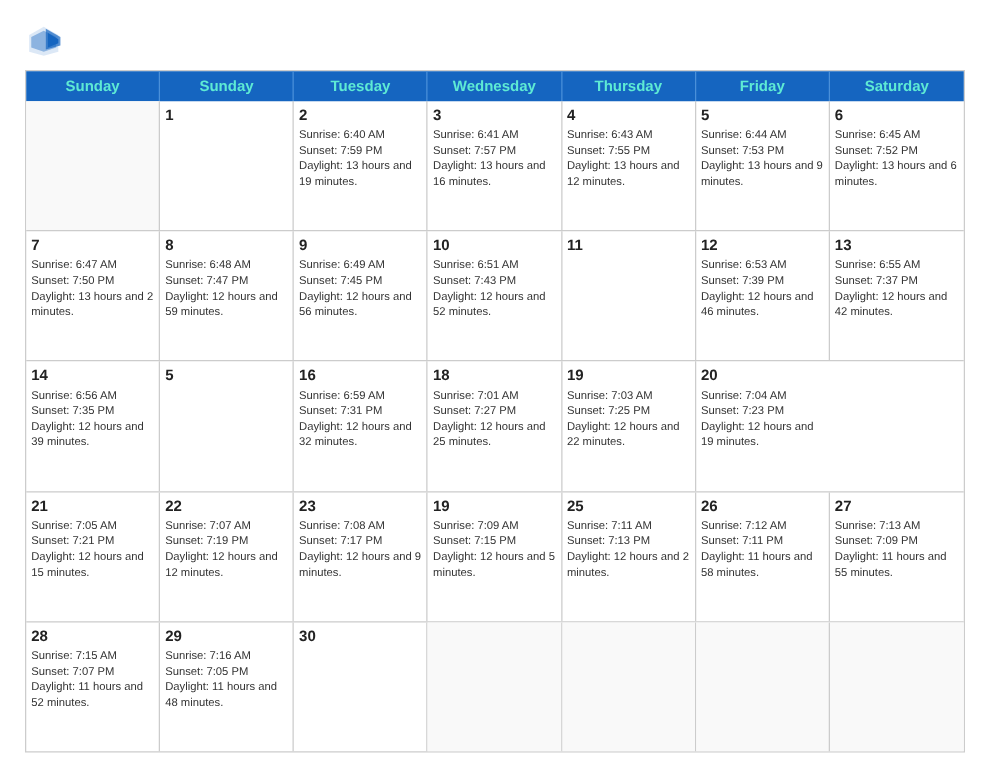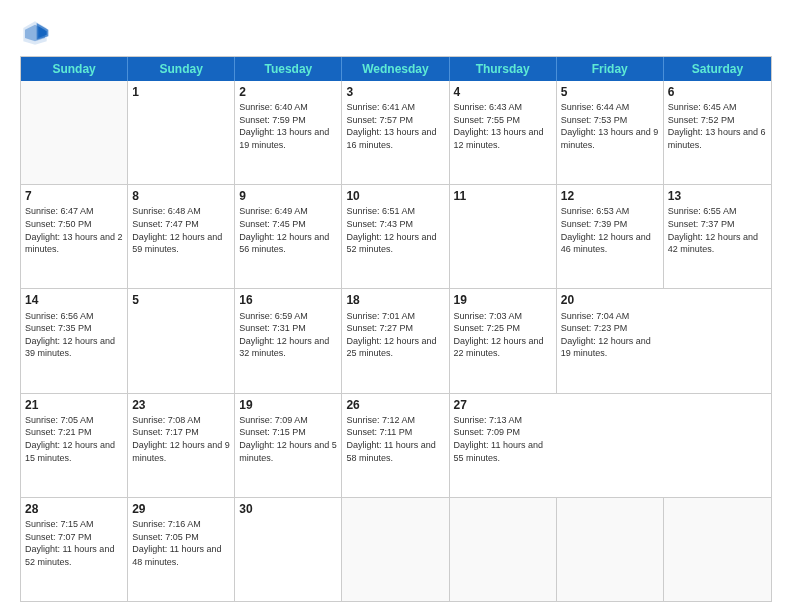--- a/index.html
+++ b/index.html
@@ -224,26 +224,34 @@
             <span class="day-number">20</span>
             <div class="cell-info">Sunrise: 7:04 AM<br>Sunset: 7:23 PM<br>Daylight: 12 hours and 19 minutes.</div>
           </div>
         </div>
         <div class="cal-row">
           <div class="cal-cell">
             <span class="day-number">21</span>
             <div class="cell-info">Sunrise: 7:05 AM<br>Sunset: 7:21 PM<br>Daylight: 12 hours and 15 minutes.</div>
           </div>
           <div class="cal-cell">
+            <span class="day-number">22</span>
+            <div class="cell-info">Sunrise: 7:07 AM<br>Sunset: 7:19 PM<br>Daylight: 12 hours and 12 minutes.</div>
+          </div>
+          <div class="cal-cell">
             <span class="day-number">23</span>
             <div class="cell-info">Sunrise: 7:08 AM<br>Sunset: 7:17 PM<br>Daylight: 12 hours and 9 minutes.</div>
           </div>
           <div class="cal-cell">
             <span class="day-number">19</span>
             <div class="cell-info">Sunrise: 7:09 AM<br>Sunset: 7:15 PM<br>Daylight: 12 hours and 5 minutes.</div>
+          </div>
+          <div class="cal-cell">
+            <span class="day-number">25</span>
+            <div class="cell-info">Sunrise: 7:11 AM<br>Sunset: 7:13 PM<br>Daylight: 12 hours and 2 minutes.</div>
           </div>
           <div class="cal-cell">
             <span class="day-number">26</span>
             <div class="cell-info">Sunrise: 7:12 AM<br>Sunset: 7:11 PM<br>Daylight: 11 hours and 58 minutes.</div>
           </div>
           <div class="cal-cell">
             <span class="day-number">27</span>
             <div class="cell-info">Sunrise: 7:13 AM<br>Sunset: 7:09 PM<br>Daylight: 11 hours and 55 minutes.</div>
           </div>
         </div>

